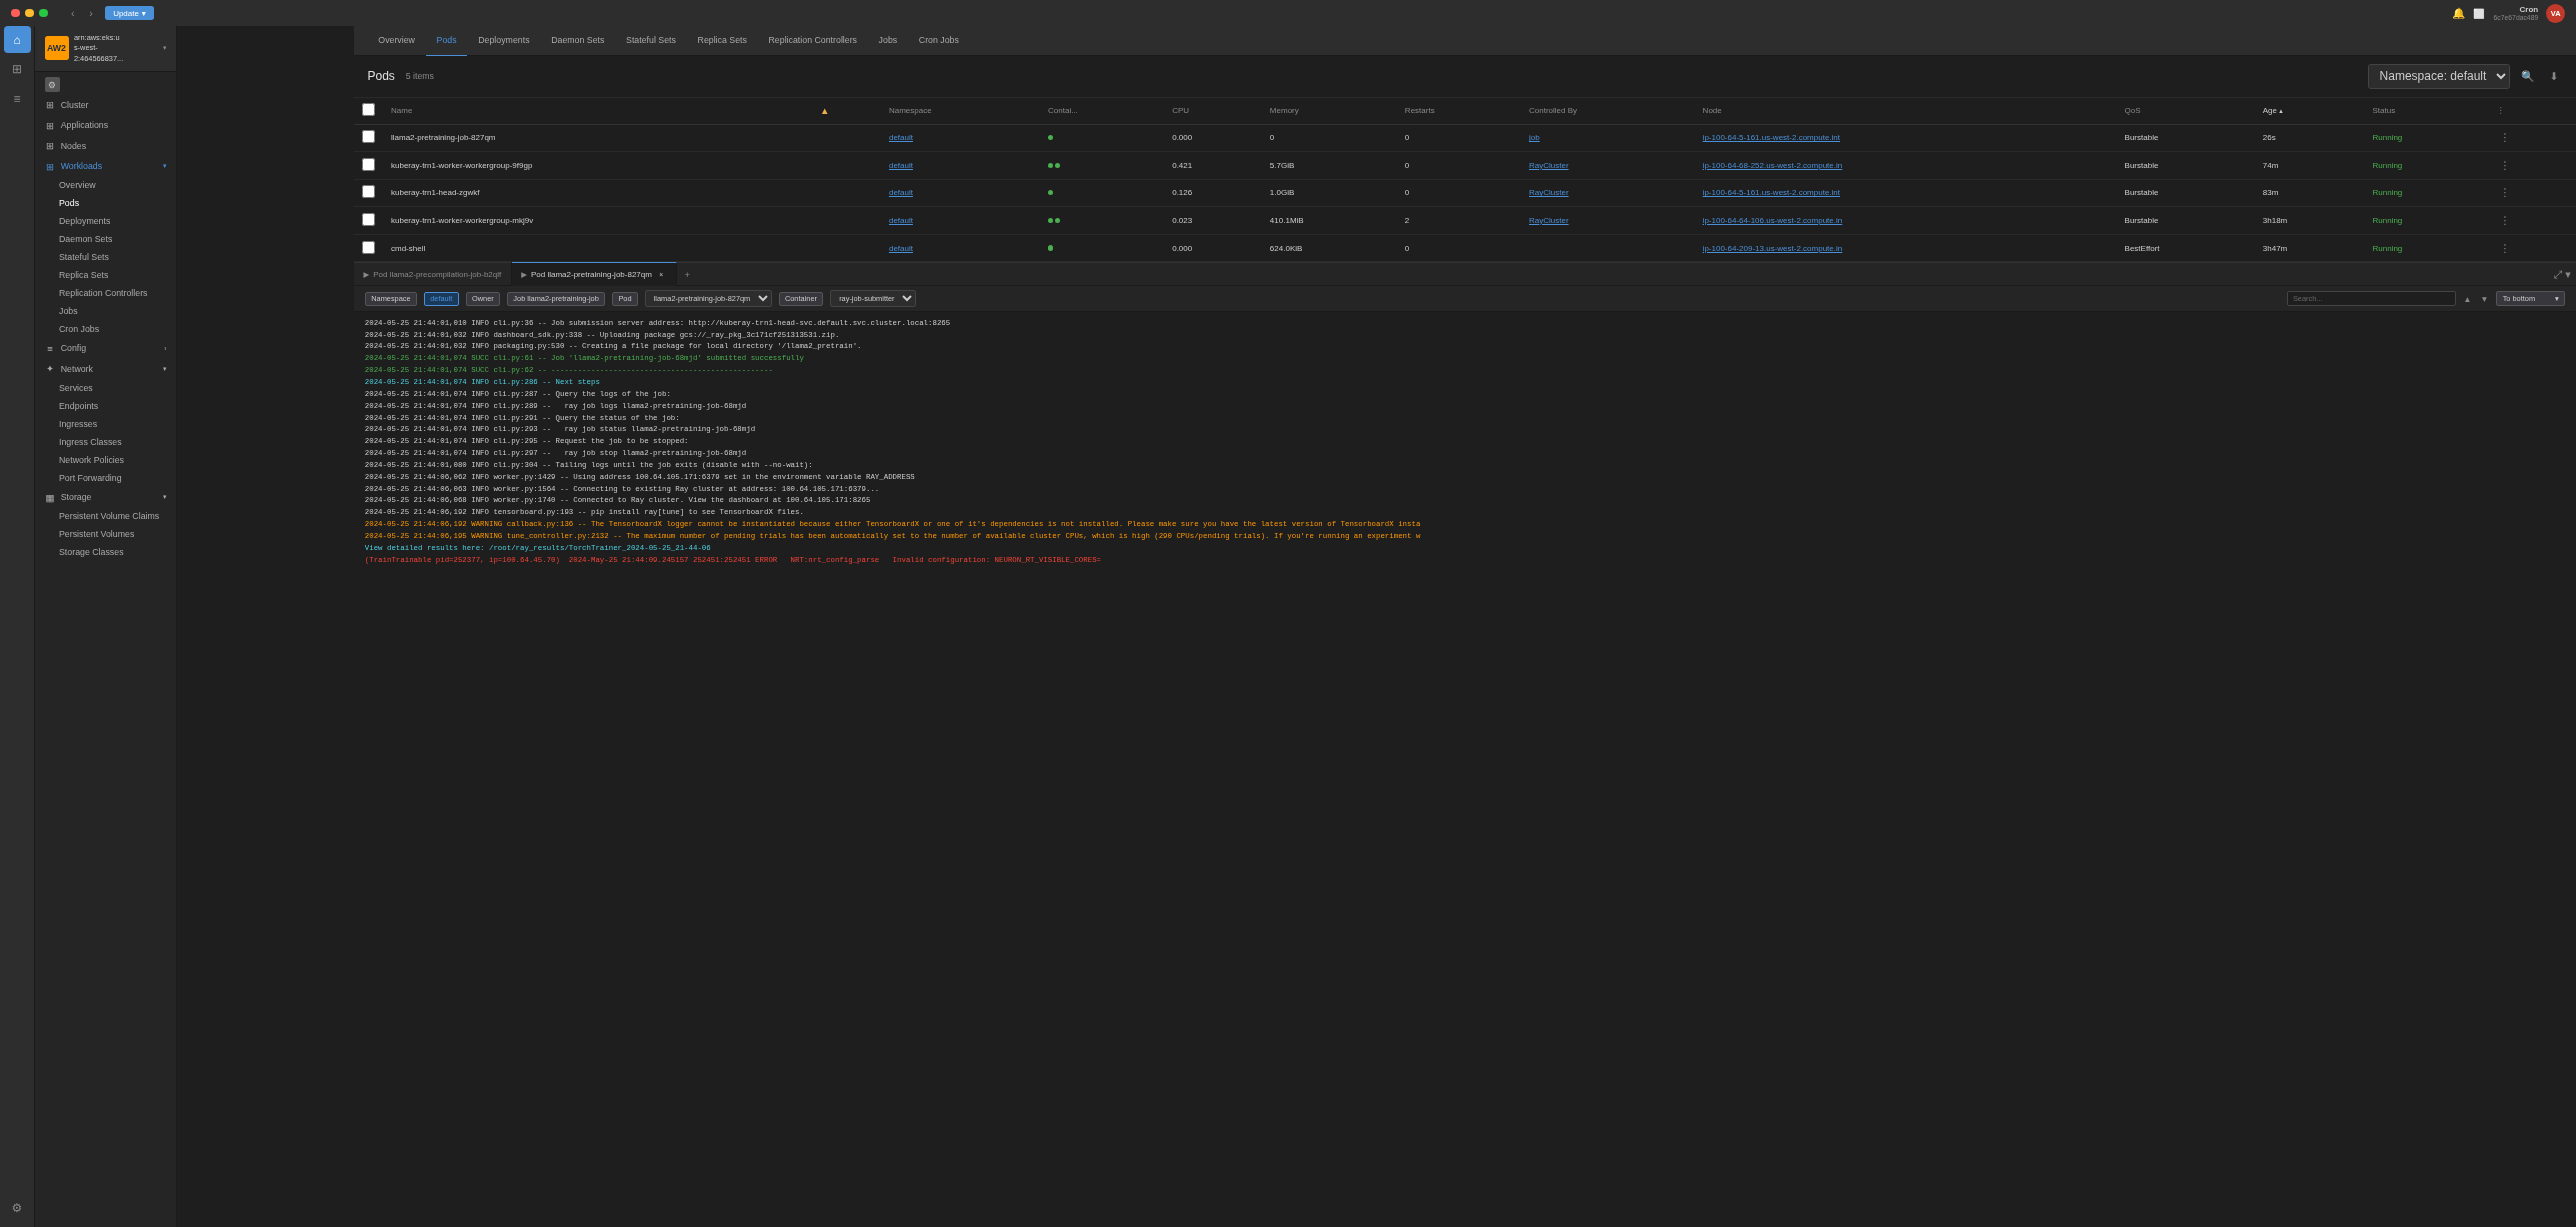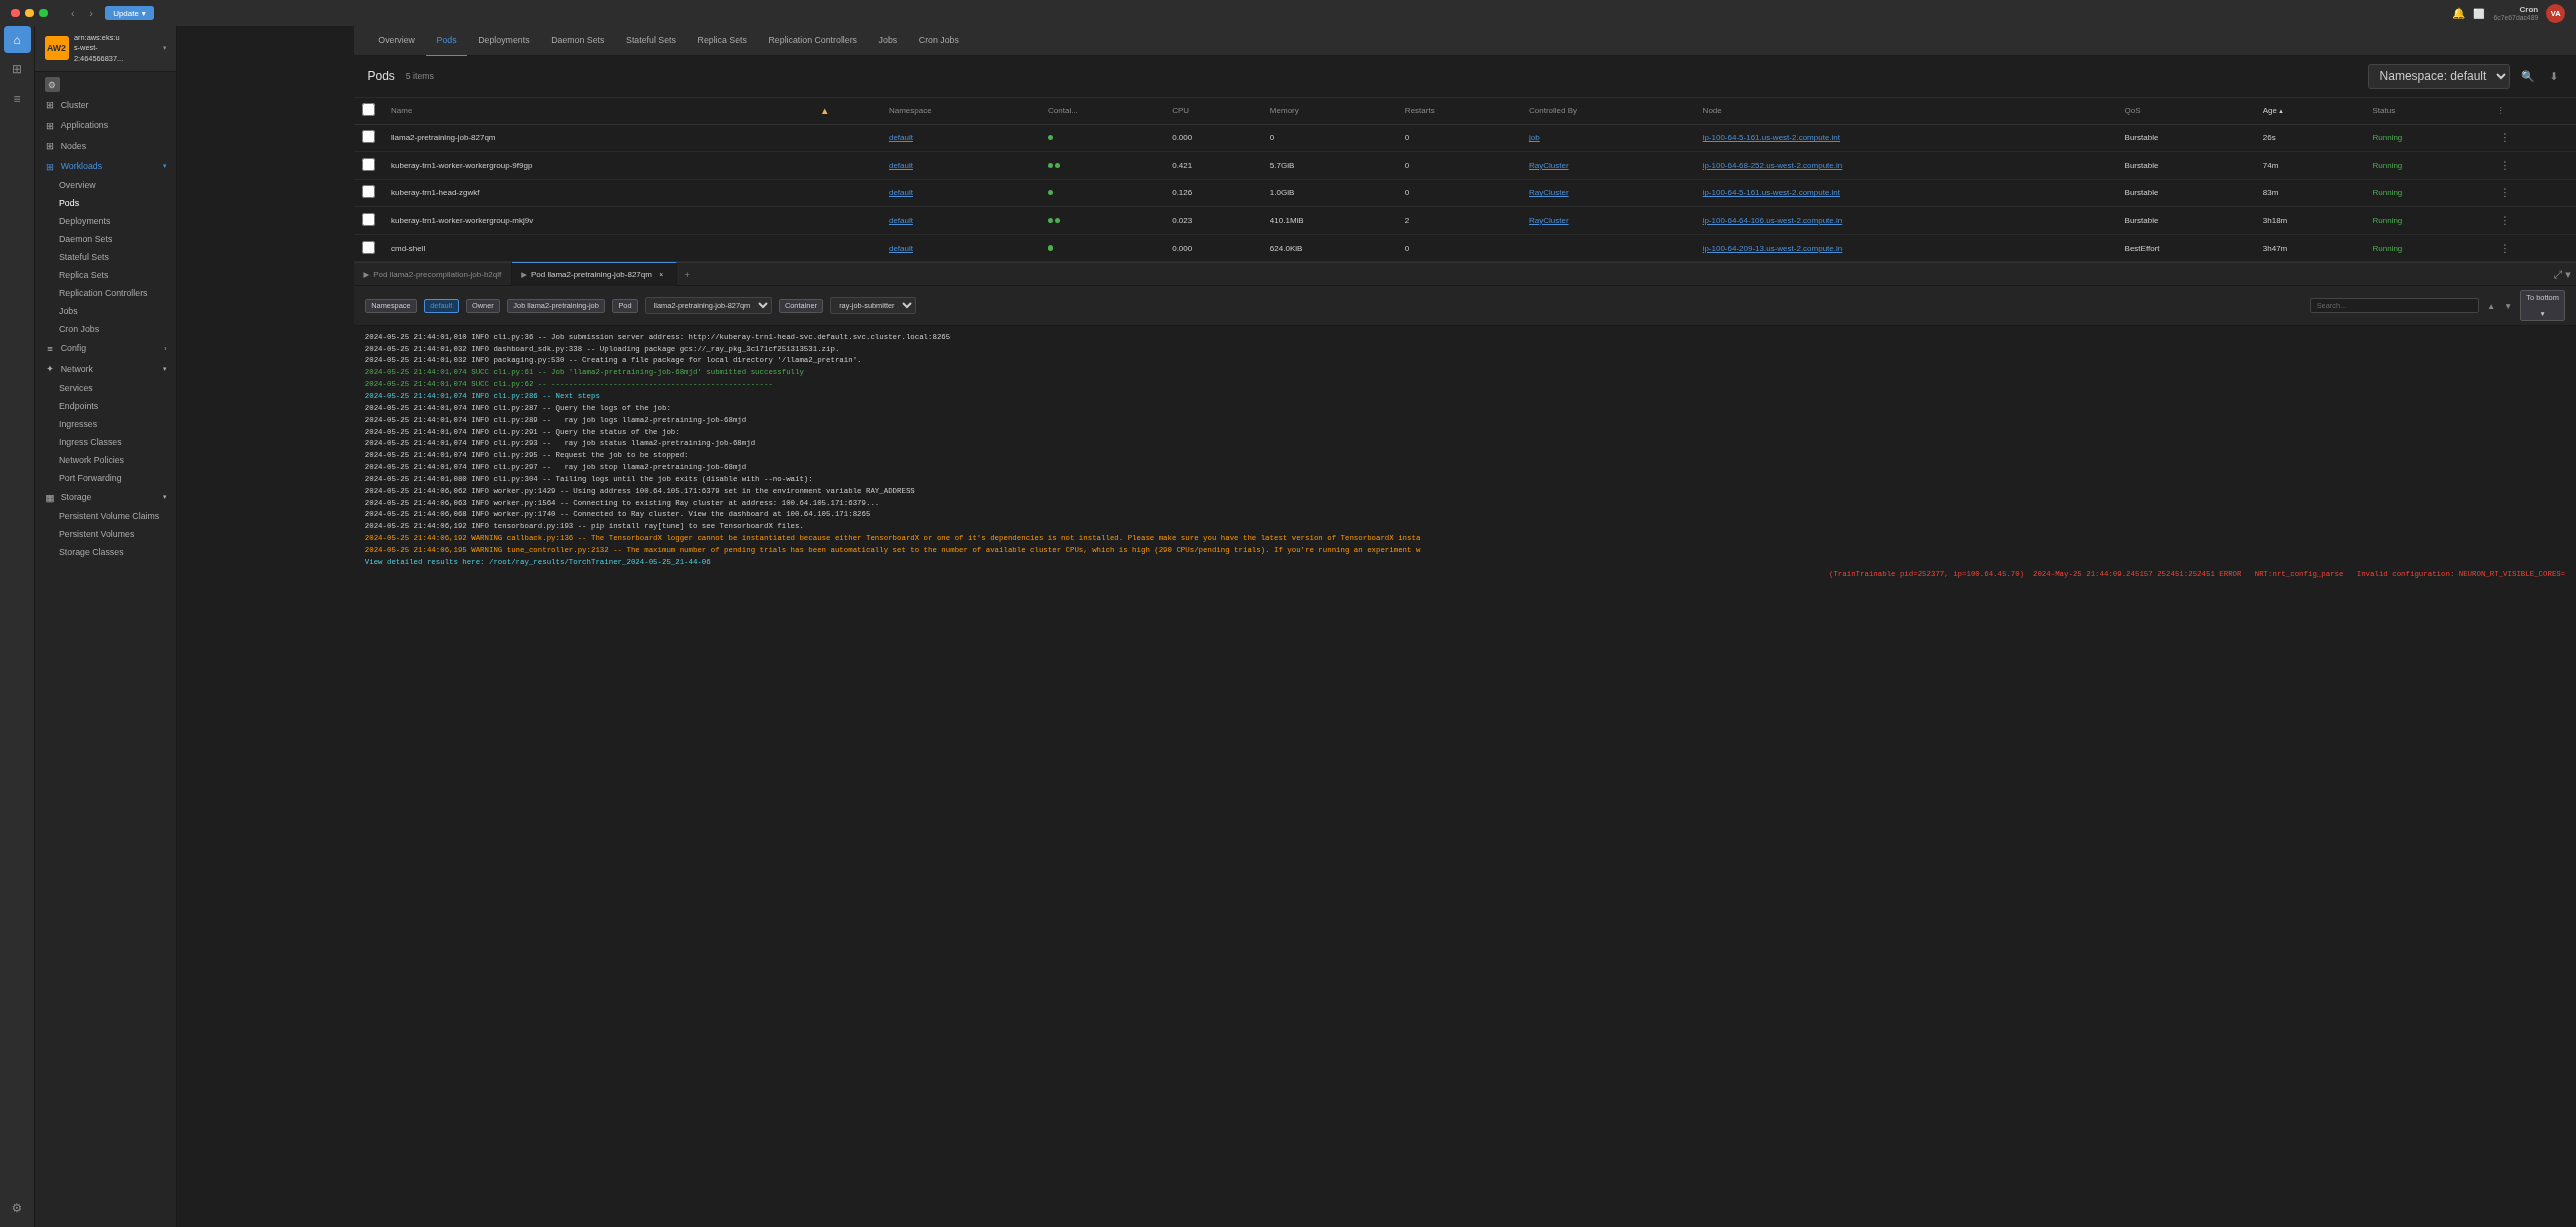--- a/index.html
+++ b/index.html
@@ -91,29 +91,29 @@
     .terminal-expand { margin-left: auto; display: flex; align-items: center; gap: 2.7px; padding-right: 5.4px; color: #888; font-size: 10.8px; cursor: pointer; }
 
     
     .terminal-controls { display: flex; align-items: center; gap: 6.8px; padding: 4px 10.8px; background: #252526; border-bottom: 0.7px solid #1a1a1a; }
     .term-badge { background: #37373d; border: 0.7px solid #555; border-radius: 2px; padding: 1.4px 5.4px; font-size: 7.4px; color: #ccc; }
     .term-badge-blue { background: #1a3a5c; border-color: #4a90d9; color: #4a90d9; }
     .term-select { background: #2d2d2d; border: 0.7px solid #444; color: #ccc; padding: 2px 4px; border-radius: 2px; font-size: 7.4px; cursor: pointer; }
     .term-search { flex: 1; max-width: 169px; background: #1e1e1e; border: 0.7px solid #444; color: #ccc; padding: 2px 5.4px; border-radius: 2px; font-size: 7.4px; margin-left: auto; }
     .term-search::placeholder { color: #666; }
     .term-nav-btn { background: none; border: none; color: #888; font-size: 9.5px; cursor: pointer; padding: 1.4px 2.7px; }
-    .term-to-bottom-btn { background: #37373d; border: 0.7px solid #555; color: #ccc; padding: 2px 5.4px; border-radius: 2px; font-size: 7.4px; cursor: pointer; display: flex; align-items: center; gap: 7px; flex-direction: column; }
+    .term-to-bottom-btn { background: #37373d; border: 0.7px solid #555; color: #ccc; padding: 2px 5.4px; border-radius: 2px; font-size: 7.4px; cursor: pointer; display: flex; align-items: center; gap: 20px; }
 
     
     .terminal-output { flex: 1; overflow-y: auto; background: #1e1e1e; padding: 5.4px 10.8px; font-family: 'Menlo', 'Monaco', 'Courier New', monospace; font-size: 7.4px; line-height: 1.6; }
     .log-line { display: block; white-space: pre-wrap; word-break: break-all; }
     .log-default { color: #ccc; }
     .log-success { color: #4caf50; }
     .log-cyan { color: #4dd0e1; }
-    .log-error { color: #f44336; text-align: right; }
+    .log-error { color: #f44336; }
     .log-warning { color: #ff9800; }
 
     
     ::-webkit-scrollbar { width: 4px; height: 4px; }
     ::-webkit-scrollbar-track { background: #1e1e1e; }
     ::-webkit-scrollbar-thumb { background: #444; border-radius: 2px; }
 
     .sort-arrow { font-size: 6.8px; }
   </style>
 </head>

